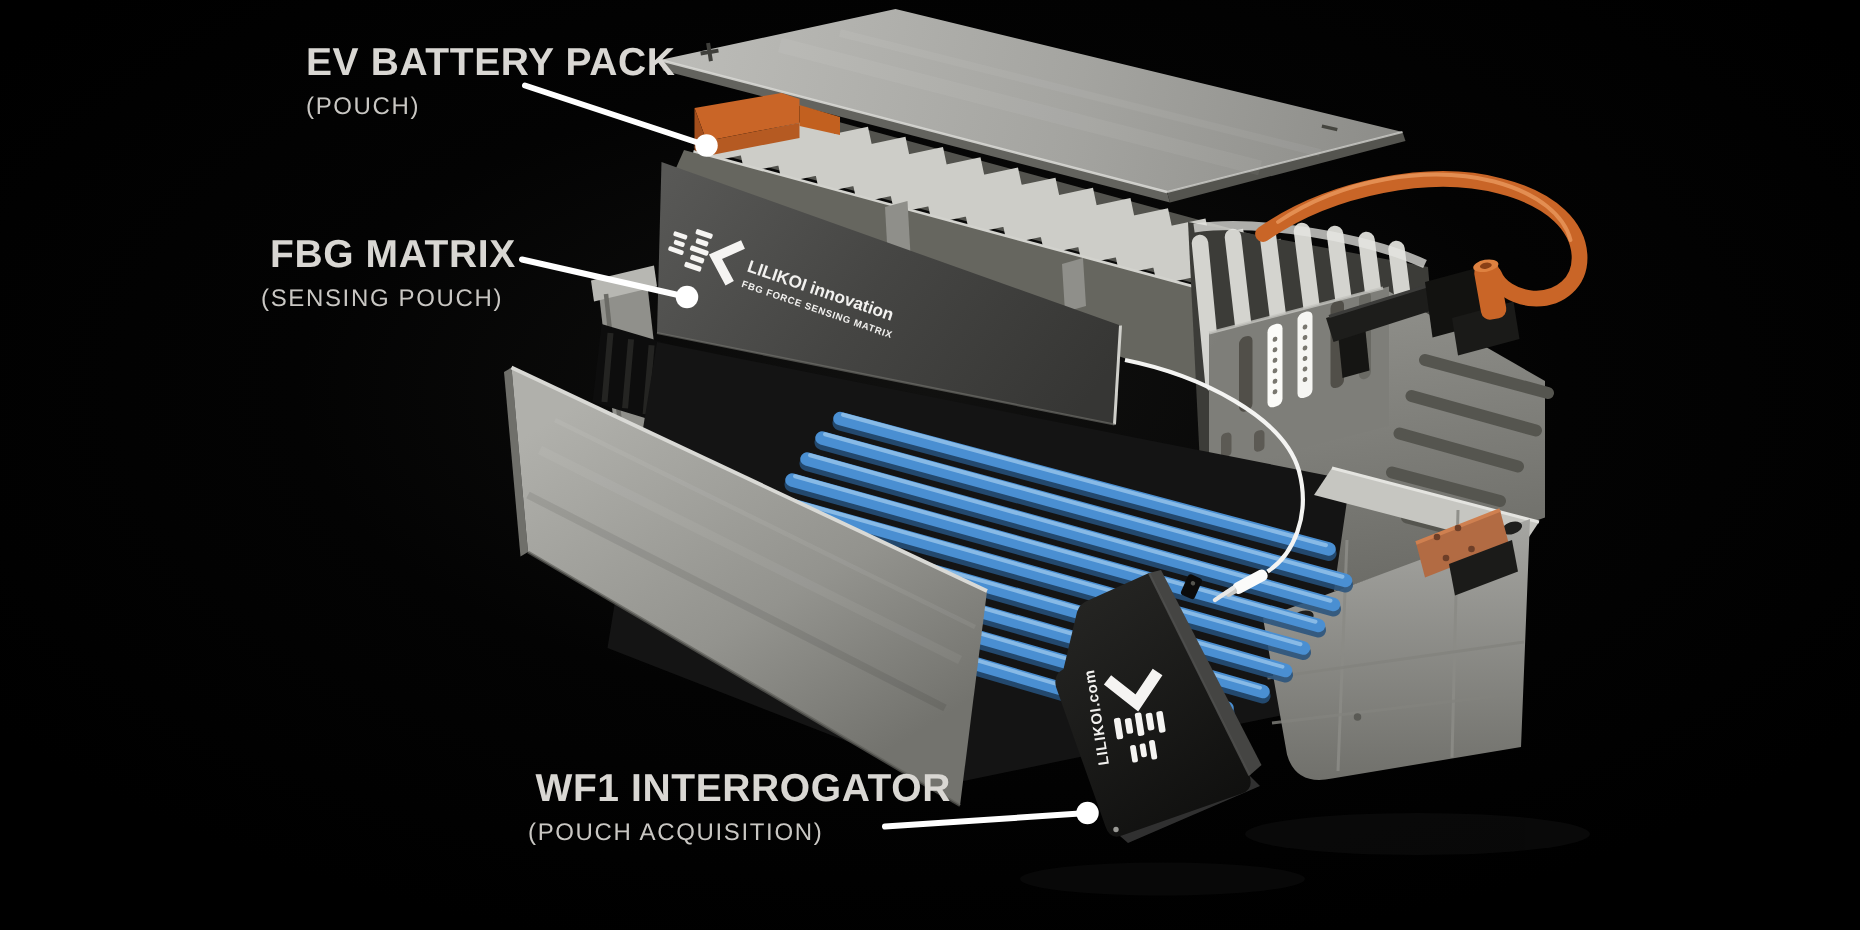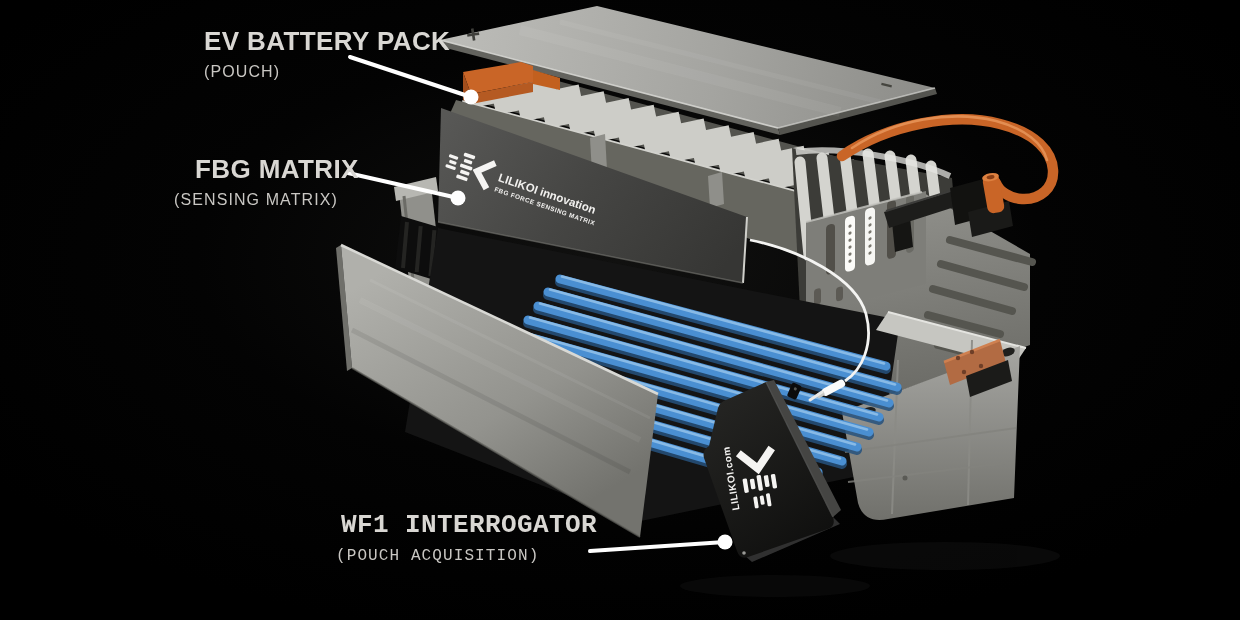--- a/index.html
+++ b/index.html
@@ -12,22 +12,22 @@
   .callout .t{
     display:block;font-weight:bold;font-size:26px;line-height:31px;
     letter-spacing:.4px;color:var(--label_title,#d9d7d3);white-space:nowrap;
   }
   .callout .s{
     display:block;font-weight:400;font-size:16px;line-height:30px;
     letter-spacing:1.1px;color:var(--label_subtitle,#c9c7c3);white-space:nowrap;
   }
   #callout-1{left:204px;top:26px;}
   #callout-2{left:174px;top:154px;}
-  #callout-2 .t{margin-left:21px;}
-  #callout-3{left:336px;top:510px;font-family:Liberation Mono, monospace;}
+  #callout-2 .t{margin-left:6px;}
+  #callout-3{left:352px;top:510px;}
   #callout-3 .t{margin-left:5px;}
   .leader{stroke:var(--leader_line,#ffffff);stroke-width:4;stroke-linecap:round;fill:none;}
   .leader-dot{fill:var(--leader_line,#ffffff);}
   .tube-main{stroke:var(--tube_blue,#4a8fd2);stroke-width:9;stroke-linecap:round;fill:none;}
   .tube-shadow{stroke:#26517c;stroke-width:10;stroke-linecap:round;fill:none;opacity:.85;}
   .tube-hi{stroke:#8fbfe8;stroke-width:2.6;stroke-linecap:round;fill:none;opacity:.9;}
   .cable{stroke:var(--cable_orange,#c96527);stroke-width:10.5;stroke-linecap:round;fill:none;}
   .cable-hi{stroke:#e8955a;stroke-width:2.6;stroke-linecap:round;fill:none;opacity:.85;}
   .logo-txt{fill:#f2f1ef;font-family:"Liberation Sans",sans-serif;}
 </style>
@@ -292,20 +292,20 @@
     <circle class="leader-dot" cx="725" cy="542" r="7.5"></circle>
   </g>
 </svg>
 
   <div class="callout" id="callout-1">
     <span class="t">EV BATTERY PACK</span>
     <span class="s">(POUCH)</span>
   </div>
   <div class="callout" id="callout-2">
     <span class="t">FBG MATRIX</span>
-    <span class="s">(SENSING MATRIX)</span>
+    <span class="s">(SENSING POUCH)</span>
   </div>
   <div class="callout" id="callout-3">
     <span class="t">WF1 INTERROGATOR</span>
     <span class="s">(POUCH ACQUISITION)</span>
   </div>
 
 </div>
 
 </body></html>

